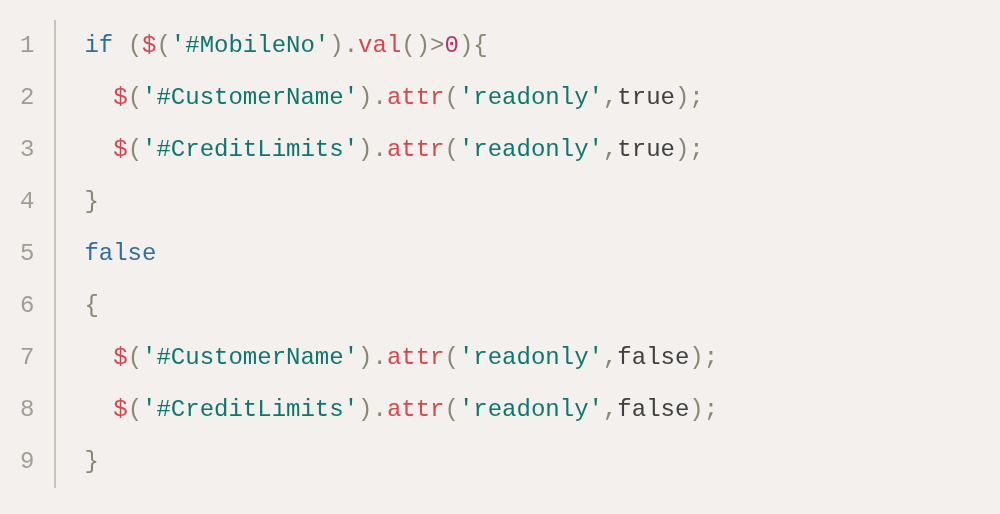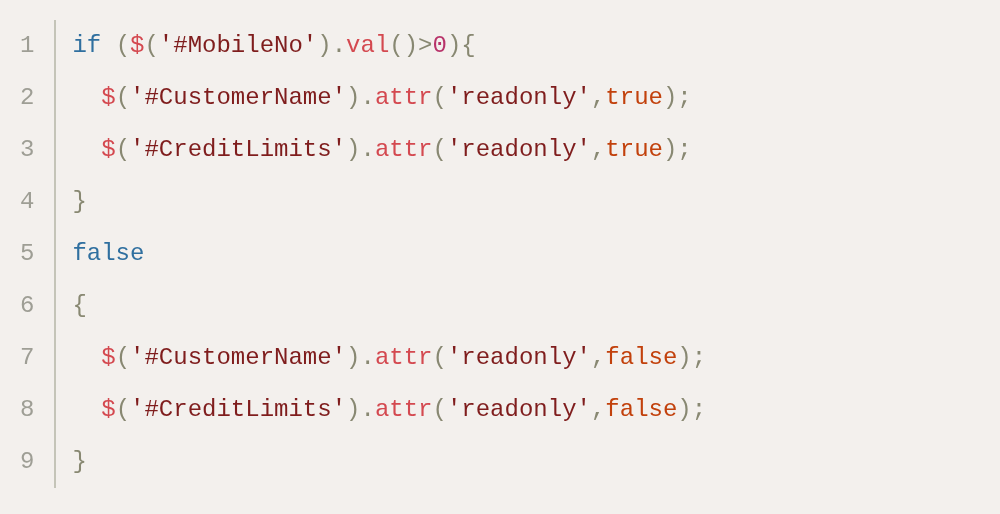--- a/index.html
+++ b/index.html
@@ -21,34 +21,34 @@
       border-right: 2px solid #c4c4b8;
       user-select: none;
     }
     .gutter-line {
       height: 52px;
       display: flex;
       align-items: center;
       justify-content: flex-end;
     }
     .code {
-      padding-left: 16px;
+      padding-left: 28px;
     }
     .code-line {
       height: 52px;
       white-space: pre;
       display: flex;
       align-items: center;
     }
     .kw { color: #2f6f9f; }
     .fn { color: #d44950; }
     .punct { color: #888872; }
-    .str { color: #7f1d1d; }
+    .str { color: #0f766e; }
     .num { color: #b8336a; }
-    .bool { color: #c2410c; }
+    .bool { color: #404040; }
     .plain { color: #555548; }
   </style>
 </head>
 <body>
 
 <div class="code-container">
   <div class="gutter">
       <div class="gutter-line">1</div>
       <div class="gutter-line">2</div>
       <div class="gutter-line">3</div>

